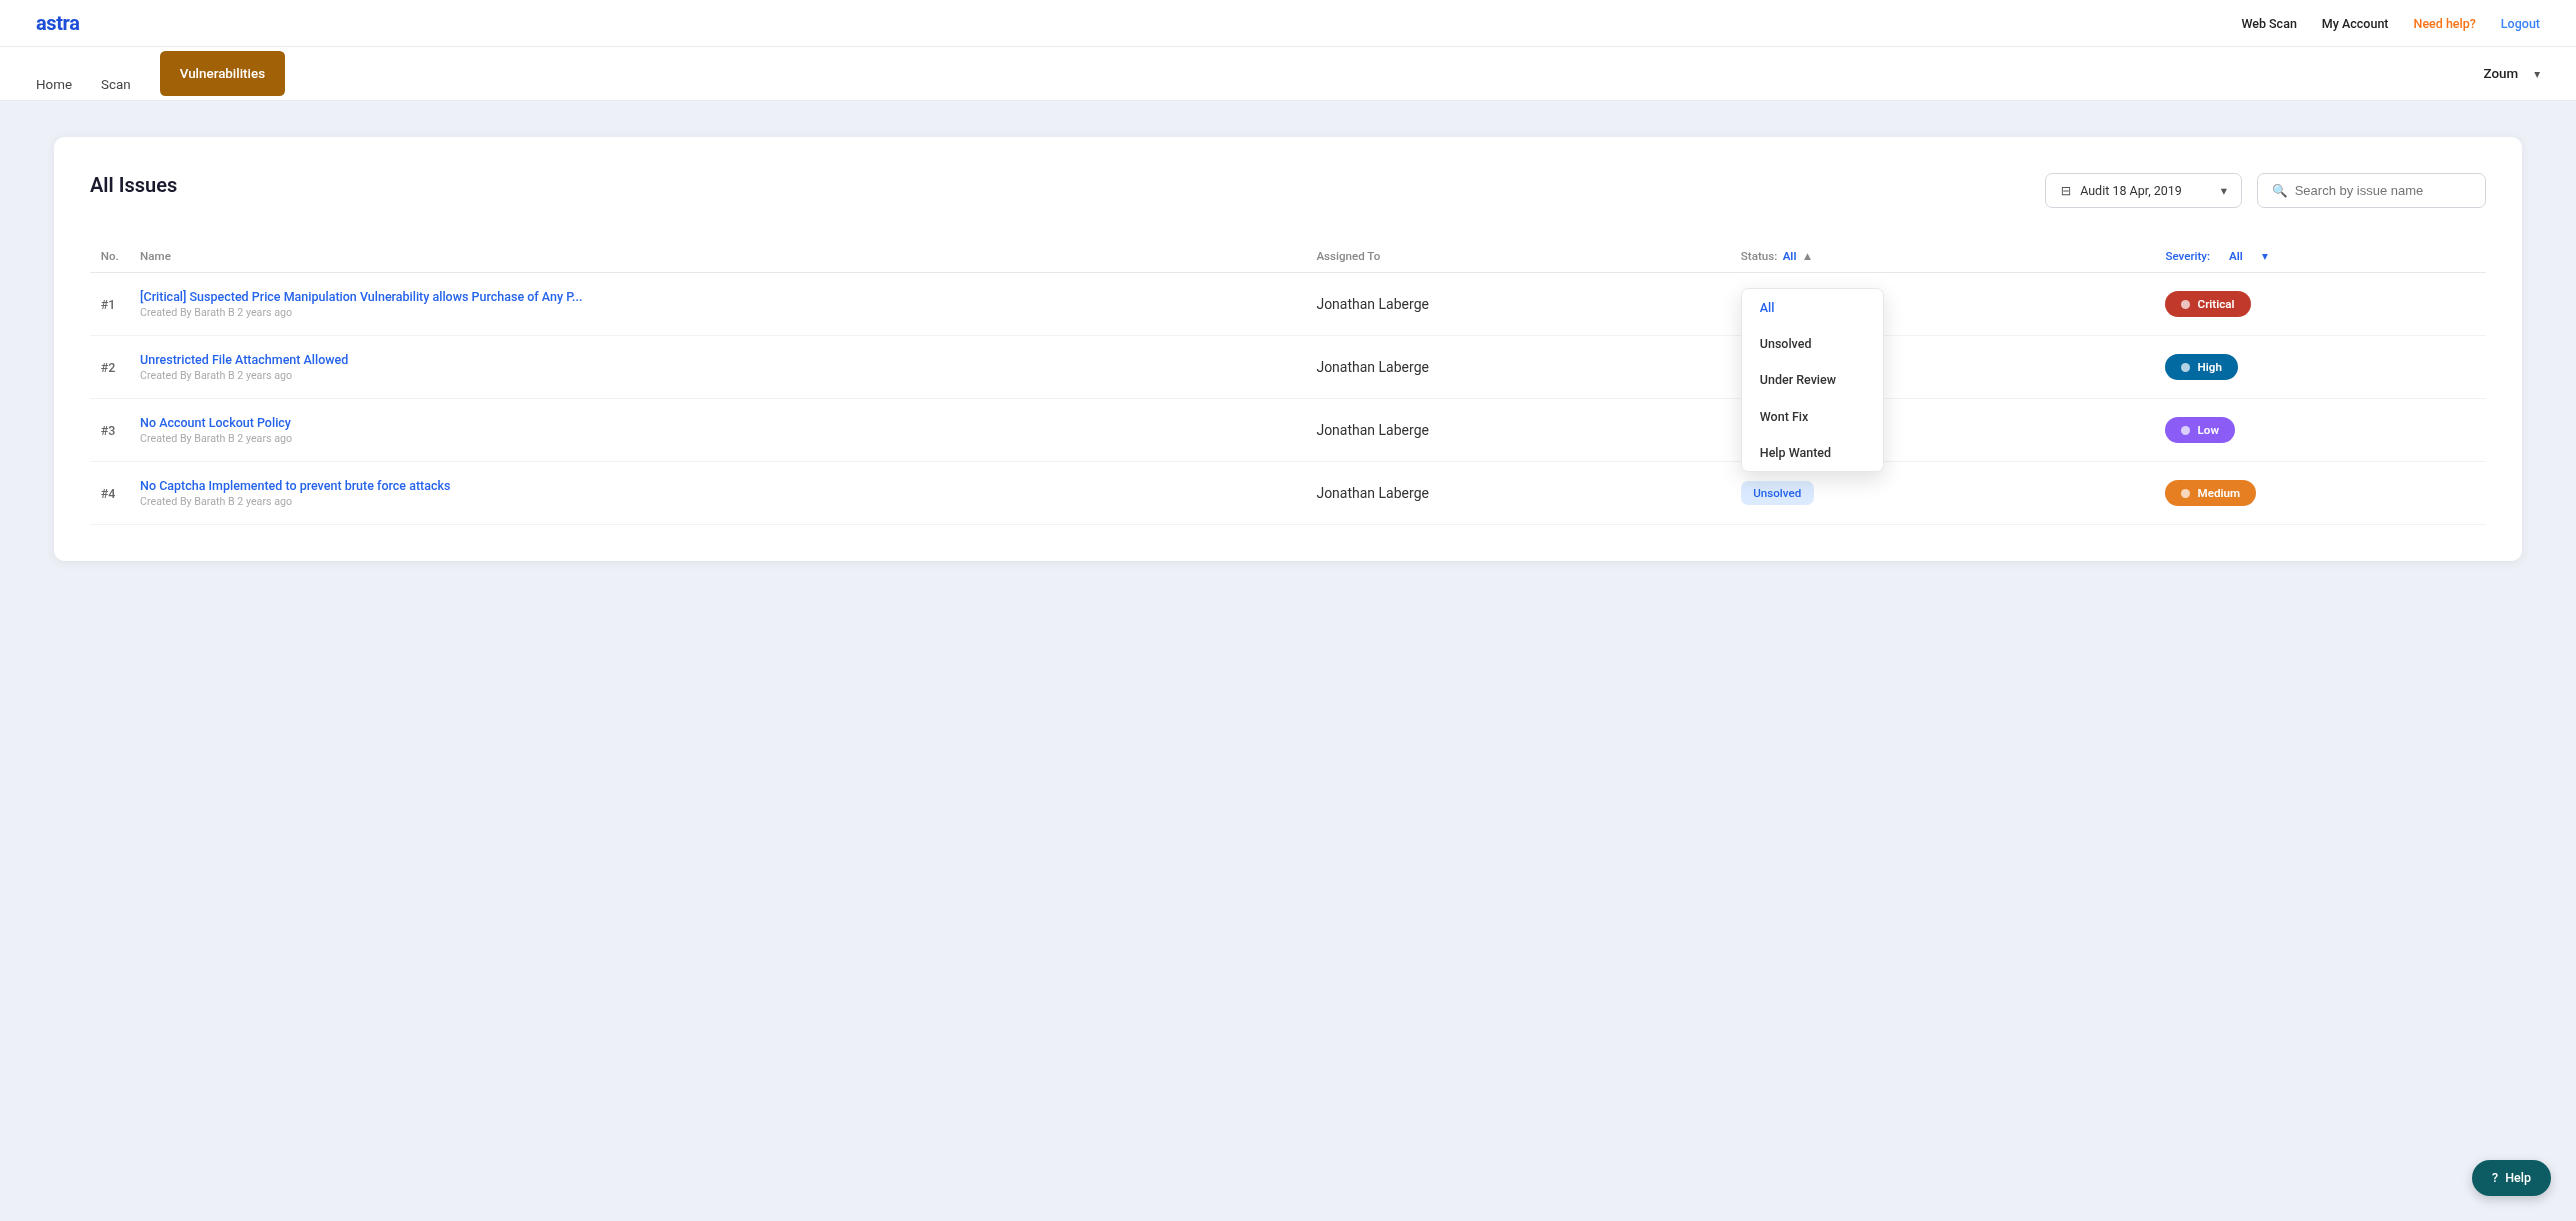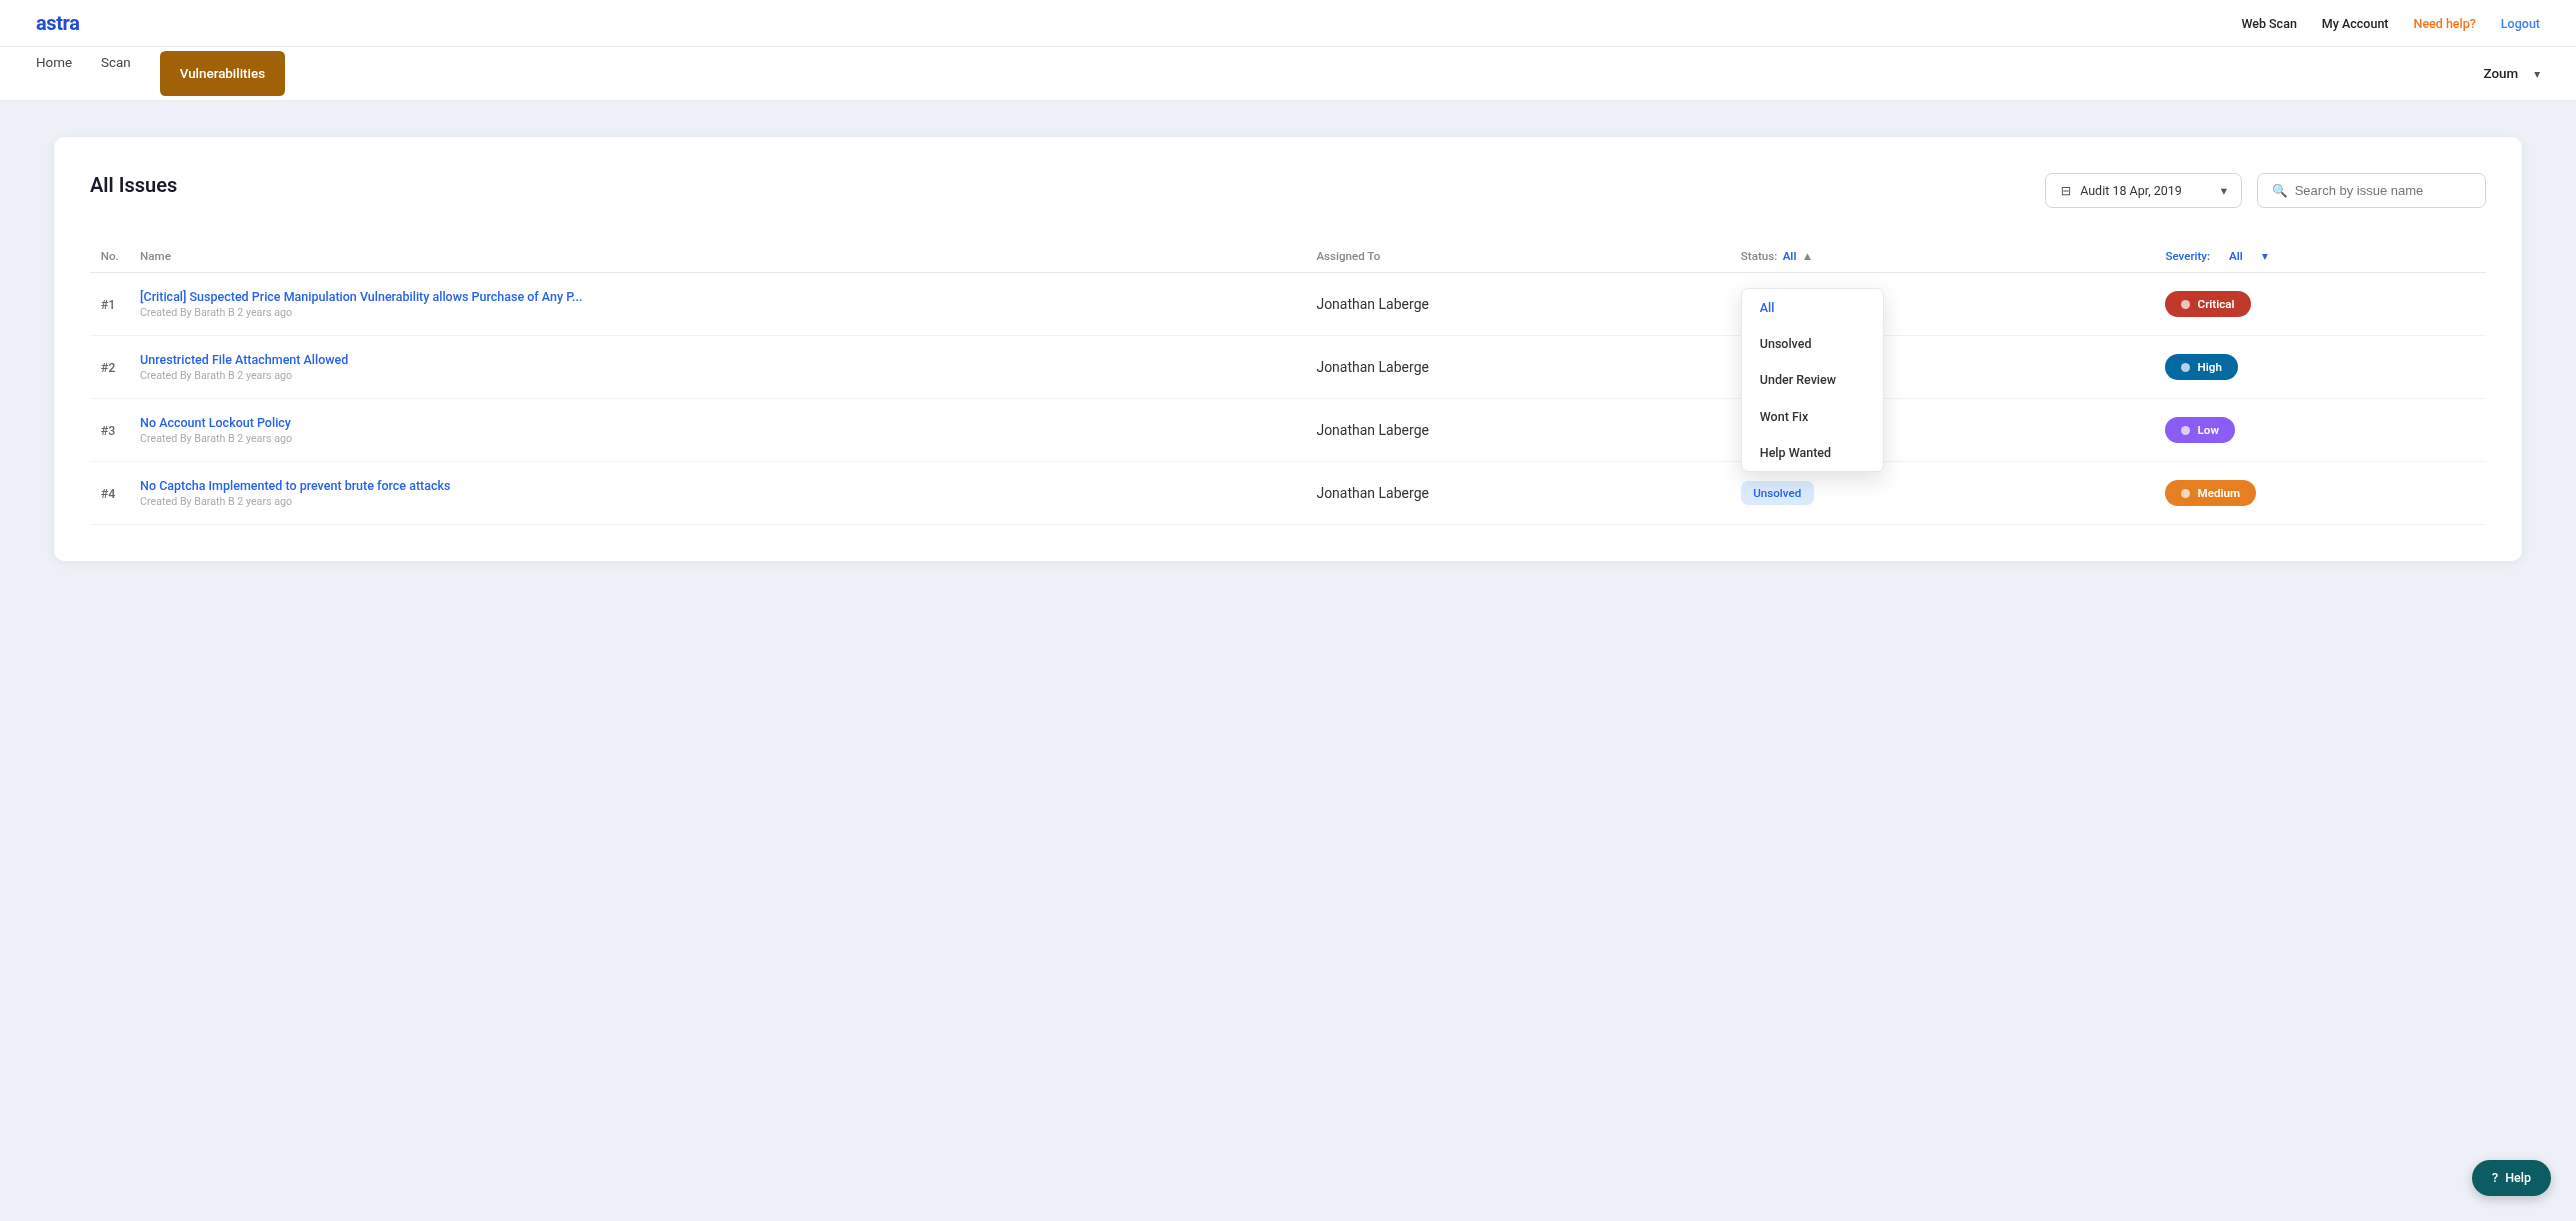--- a/index.html
+++ b/index.html
@@ -37,21 +37,21 @@
       background: #fff;
       display: flex;
       align-items: center;
       justify-content: space-between;
       padding: 0 36px;
       height: 54px;
       border-bottom: 0.9px solid #e8eaf0;
     }
     .main-nav-left {
       display: flex;
-      align-items: flex-start;
+      align-items: flex-end;
       gap: 29px;
     }
     .main-nav-left .nav-item {
       font-size: 13.4px;
       color: #444;
       cursor: pointer;
       padding: 3.6px 0;
       font-weight: 400;
     }
     .main-nav-left .nav-item.active {

